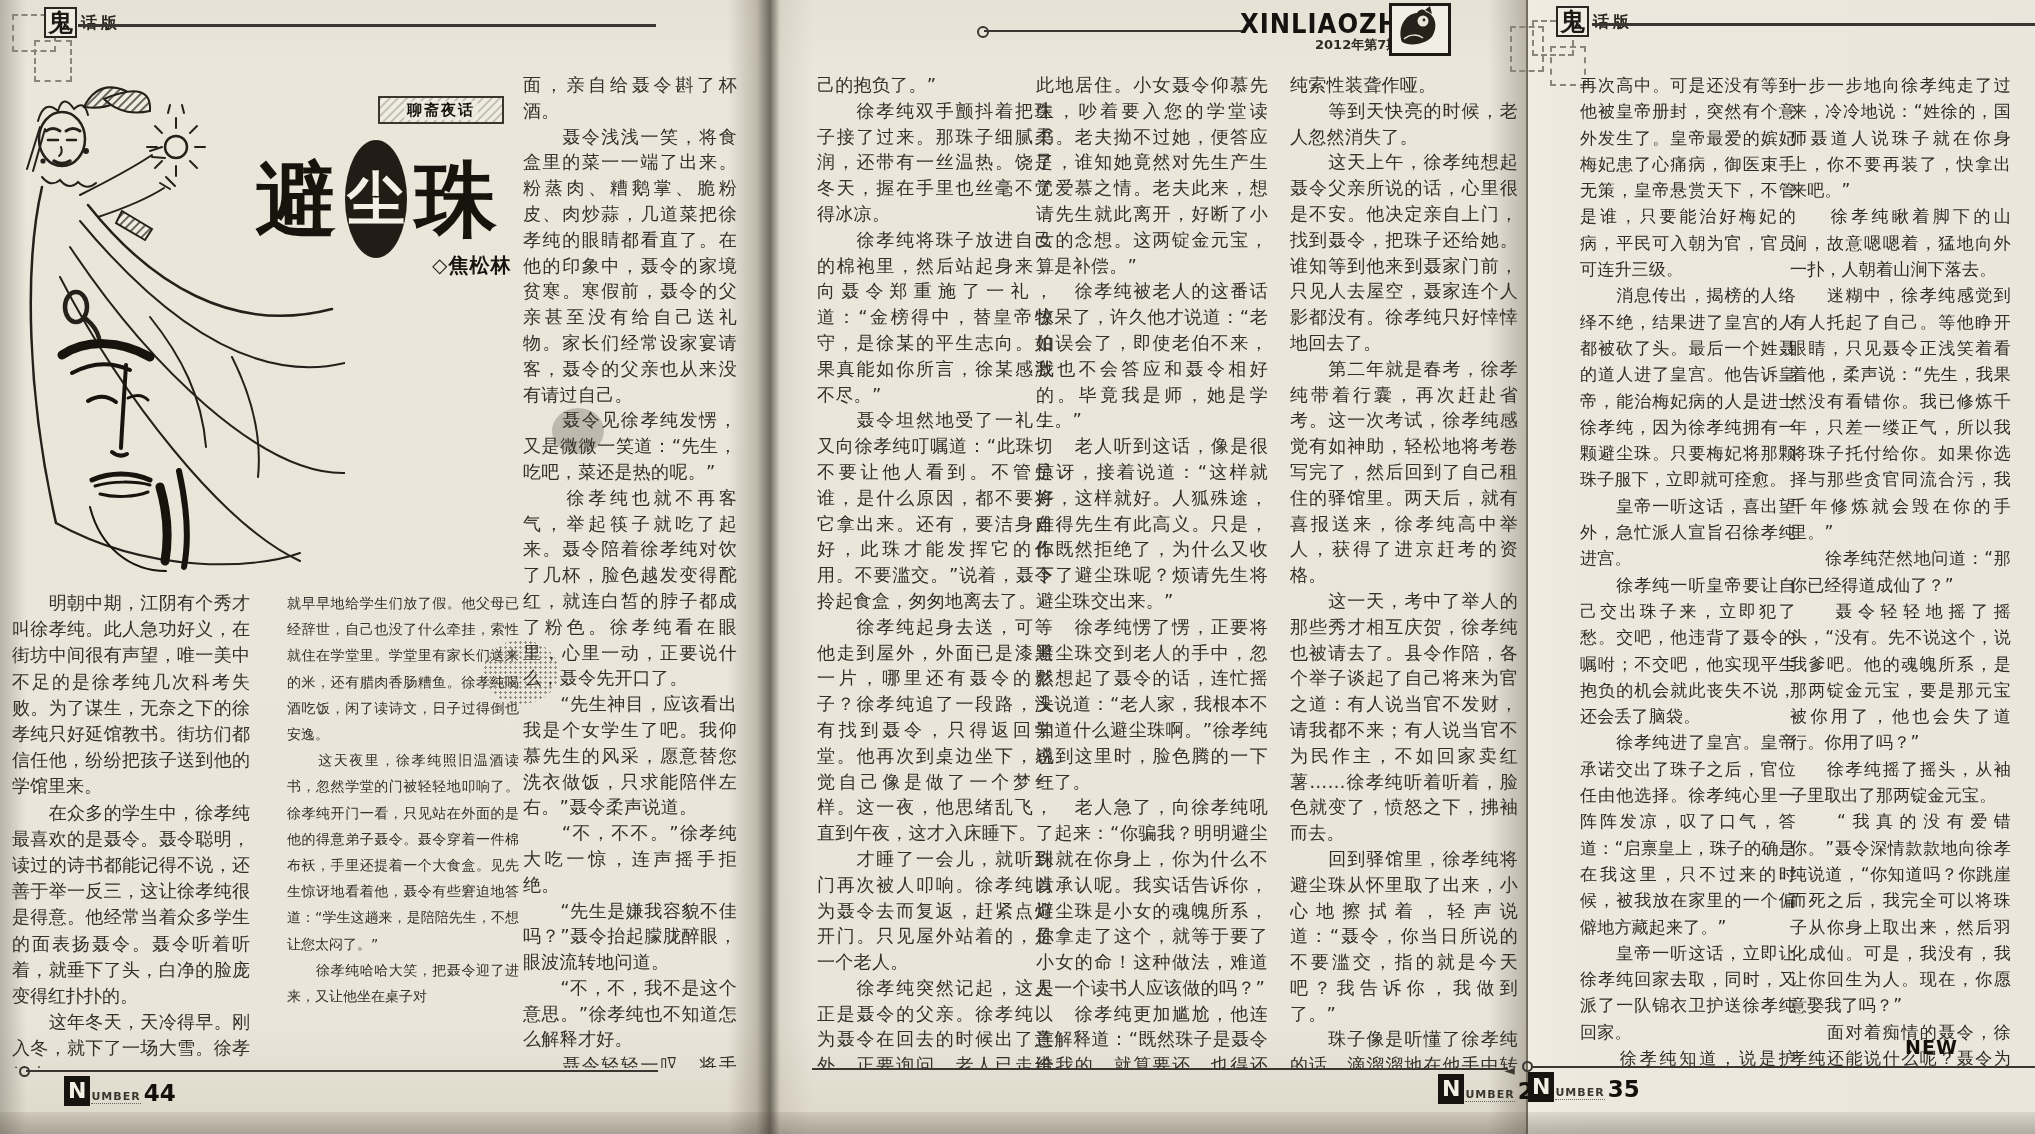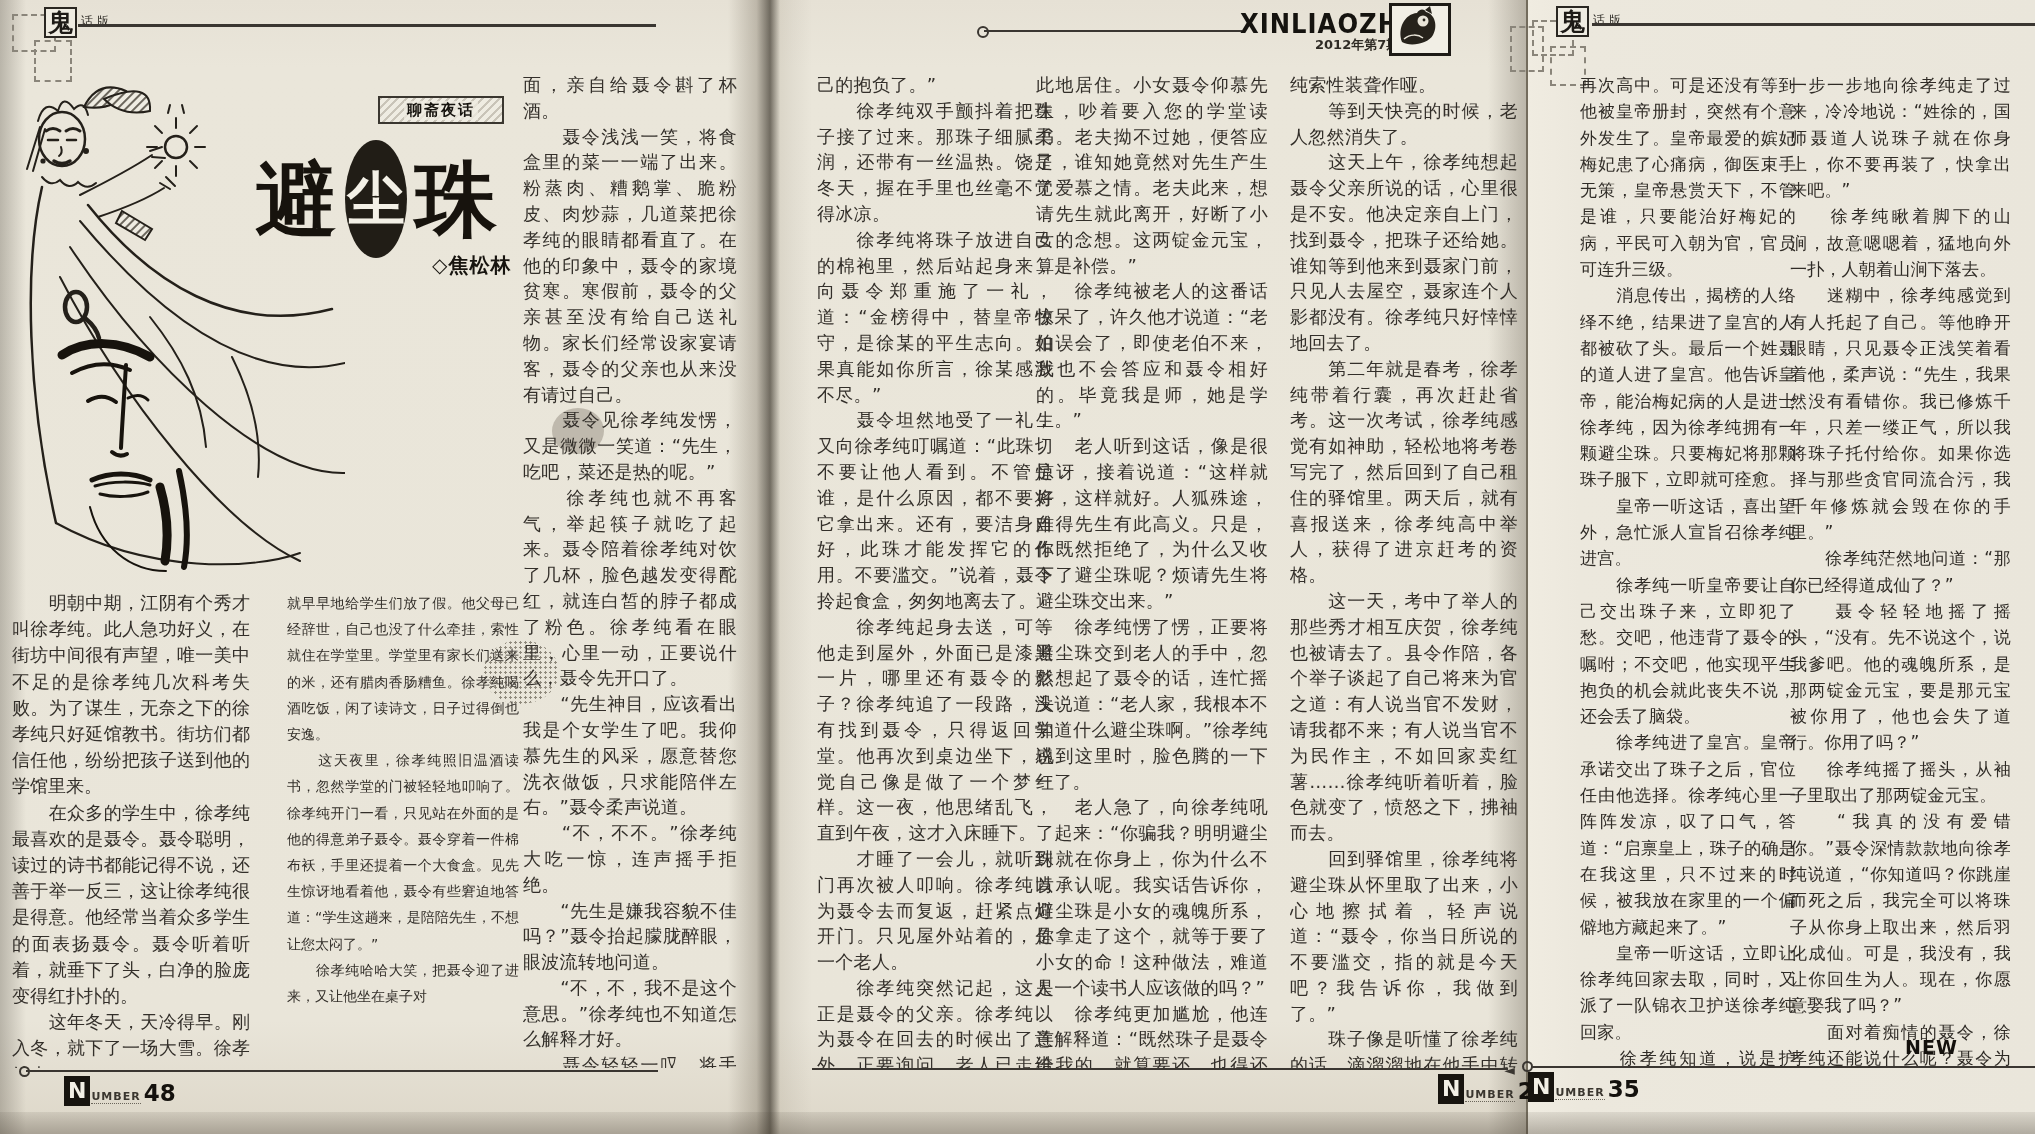--- a/index.html
+++ b/index.html
@@ -15,21 +15,21 @@
     background:linear-gradient(90deg,#f0ece1 0%,#ece8dd 10%,#eae6db 100%);
     border-left:2px solid #736c5d;}
   #bottom-shade{position:absolute;left:0;top:1112px;width:100%;height:22px;background:linear-gradient(180deg,rgba(70,62,50,.10),rgba(70,62,50,.35));}
 
   .rule{position:absolute;background:#3a3631;height:3px;}
   .dashbox{position:absolute;border:2px dashed #8a857a;background:transparent;}
 
   
   .edition{position:absolute;display:flex;align-items:flex-start;}
   .edition .bigchar{border:2px solid #2a2722;padding:0 2px;font-size:25px;font-weight:bold;line-height:27px;color:#1d1a16;background:#efece2;}
-  .edition .smalllabel{font-size:12px;font-weight:normal;letter-spacing:4px;margin:6px 0 13px 4px;color:#2a2722;}
+  .edition .smalllabel{font-size:16px;font-weight:bold;letter-spacing:4px;margin:6px 0 13px 4px;color:#2a2722;}
 
   
   #masthead{position:absolute;left:1240px;top:8px;font-size:27px;font-weight:bold;letter-spacing:1px;color:#15130f;font-stretch:condensed;}
   #masthead-issue{position:absolute;left:1315px;top:36px;font-size:13px;font-weight:bold;color:#2f2b25;}
   #masthead-rule{left:984px;top:30px;width:258px;height:2px;}
   #masthead-rule-dot{position:absolute;left:977px;top:26px;width:8px;height:8px;border:2px solid #3a3631;border-radius:50%;}
   #fox-box{position:absolute;left:1389px;top:3px;width:56px;height:47px;border:3px solid #1d1a16;background:#f1eee5;}
 
   
   #series-badge{position:absolute;left:378px;top:96px;width:122px;height:24px;border:2px solid #3a362f;
@@ -264,21 +264,21 @@
 　　徐孝纯摇了摇头，从袖子里取出了那两锭金元宝。
 　　“我真的没有爱错你。”聂令深情款款地向徐孝纯说道，“你知道吗？你跳崖而死之后，我完全可以将珠子从你身上取出来，然后羽化成仙。可是，我没有，我让你回生为人。现在，你愿意娶我了吗？”
 　　面对着痴情的聂令，徐孝纯还能说什么呢？聂令为了他，把成仙的机会都放弃了，这样的好女子，世间还会有几个呢？想到这里，徐孝纯轻轻地将聂令拥进怀里……</div>
   <div id="new-marker">NEW</div>
 
   <div id="footer-rule-26-dot"></div>
   <div class="rule" id="footer-rule-26"></div>
   <div class="footer" style="left:64px;top:1076px;">
     <span class="nbox">N</span>
     <span class="umber">UMBER</span>
-    <span class="pnum">48</span>
+    <span class="pnum">44</span>
   </div>
 
   <div class="rule" id="footer-rule-27"></div>
   <div id="footer-rule-27-arrow">◄</div>
   <div class="footer" style="left:1438px;top:1074px;">
     <span class="nbox">N</span>
     <span class="umber">UMBER</span>
     <span class="pnum">27</span>
   </div>
 

